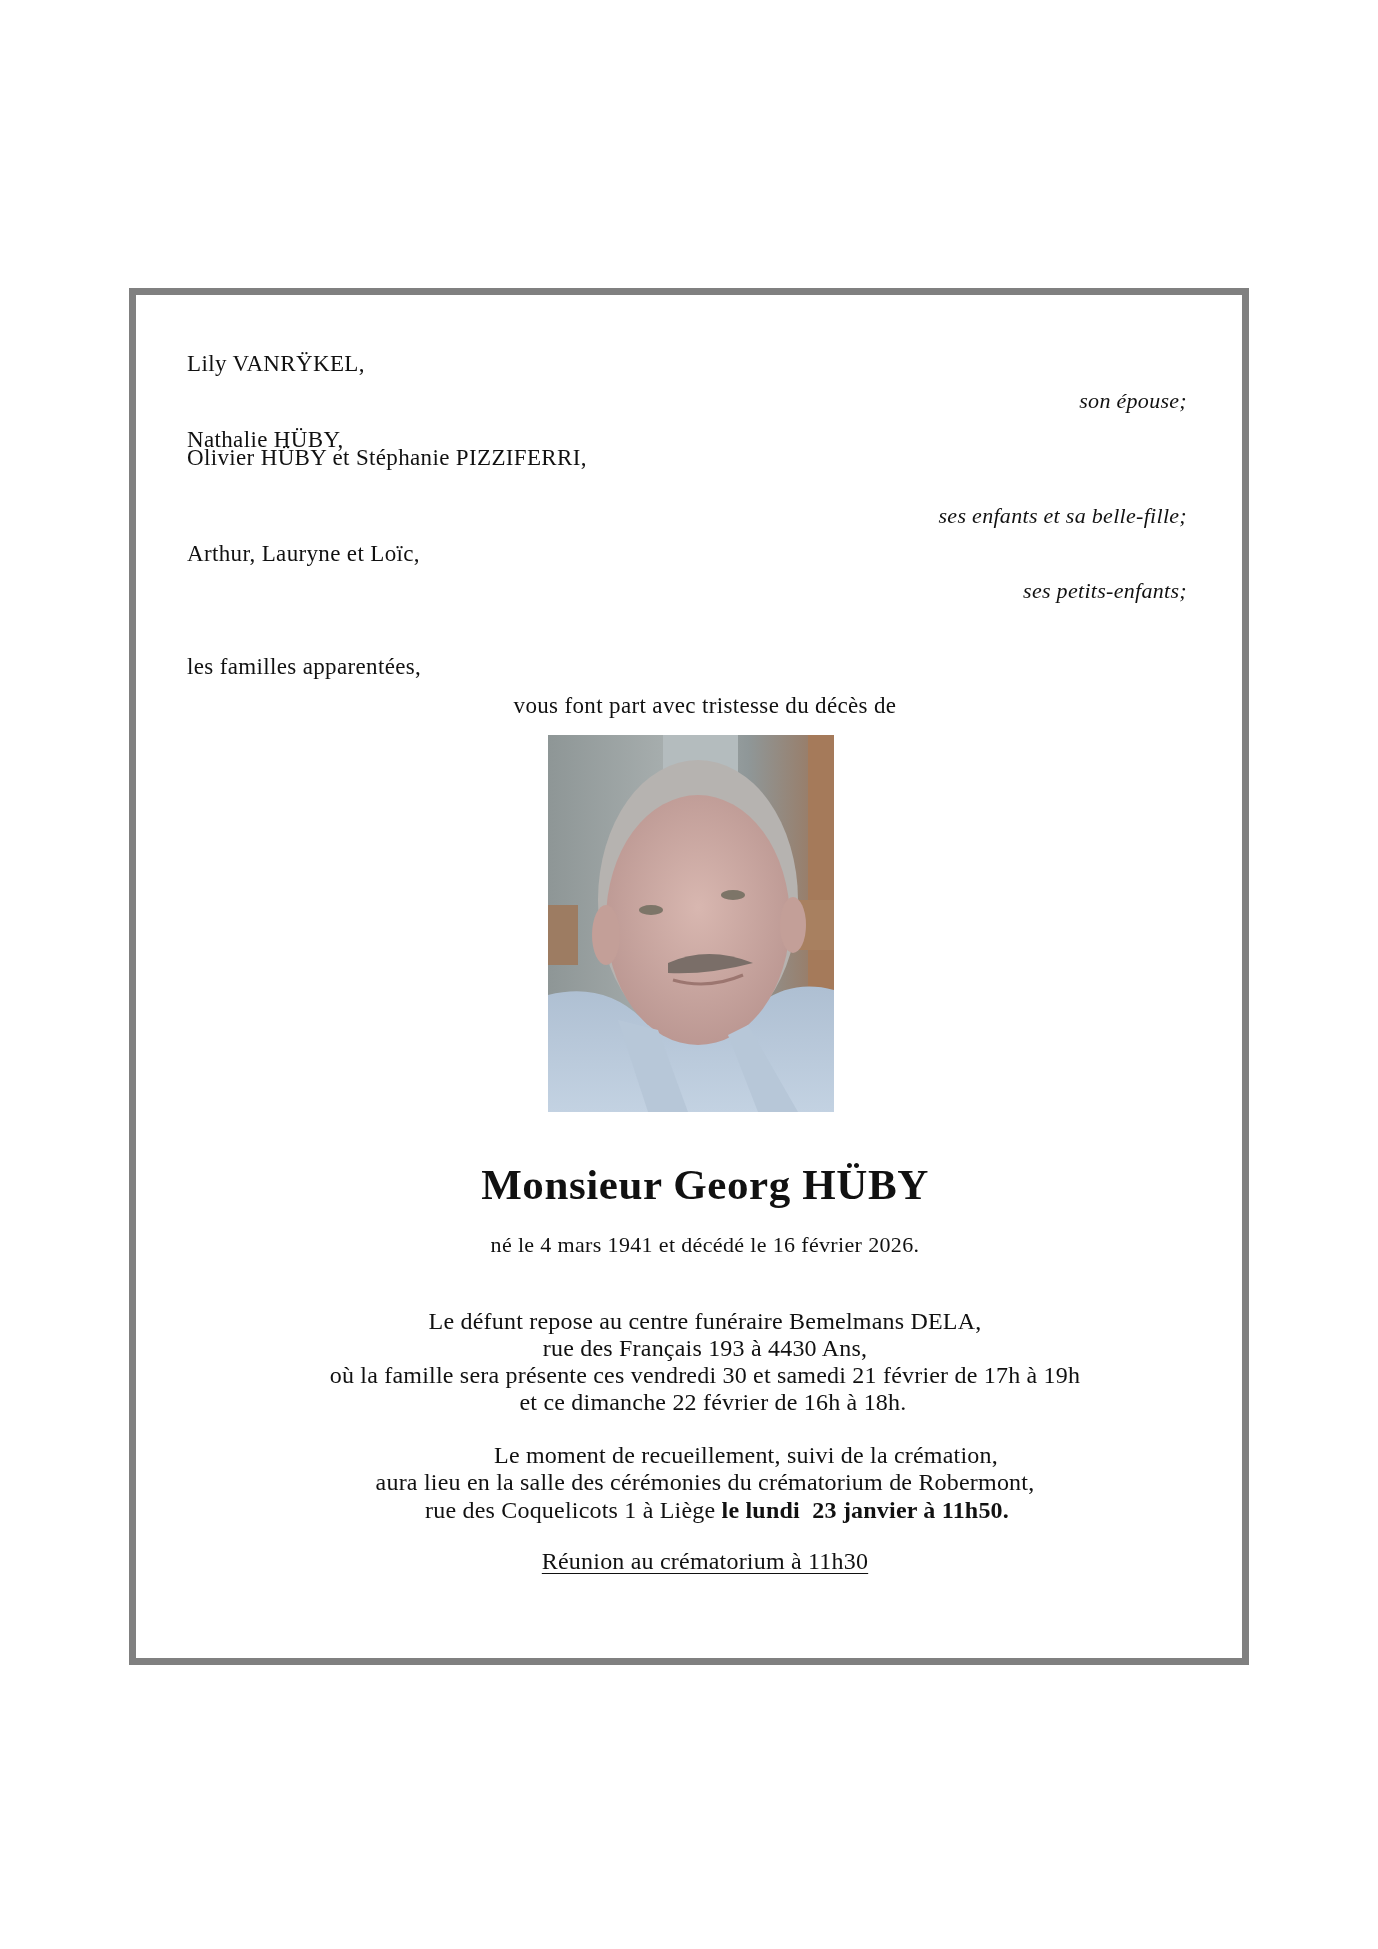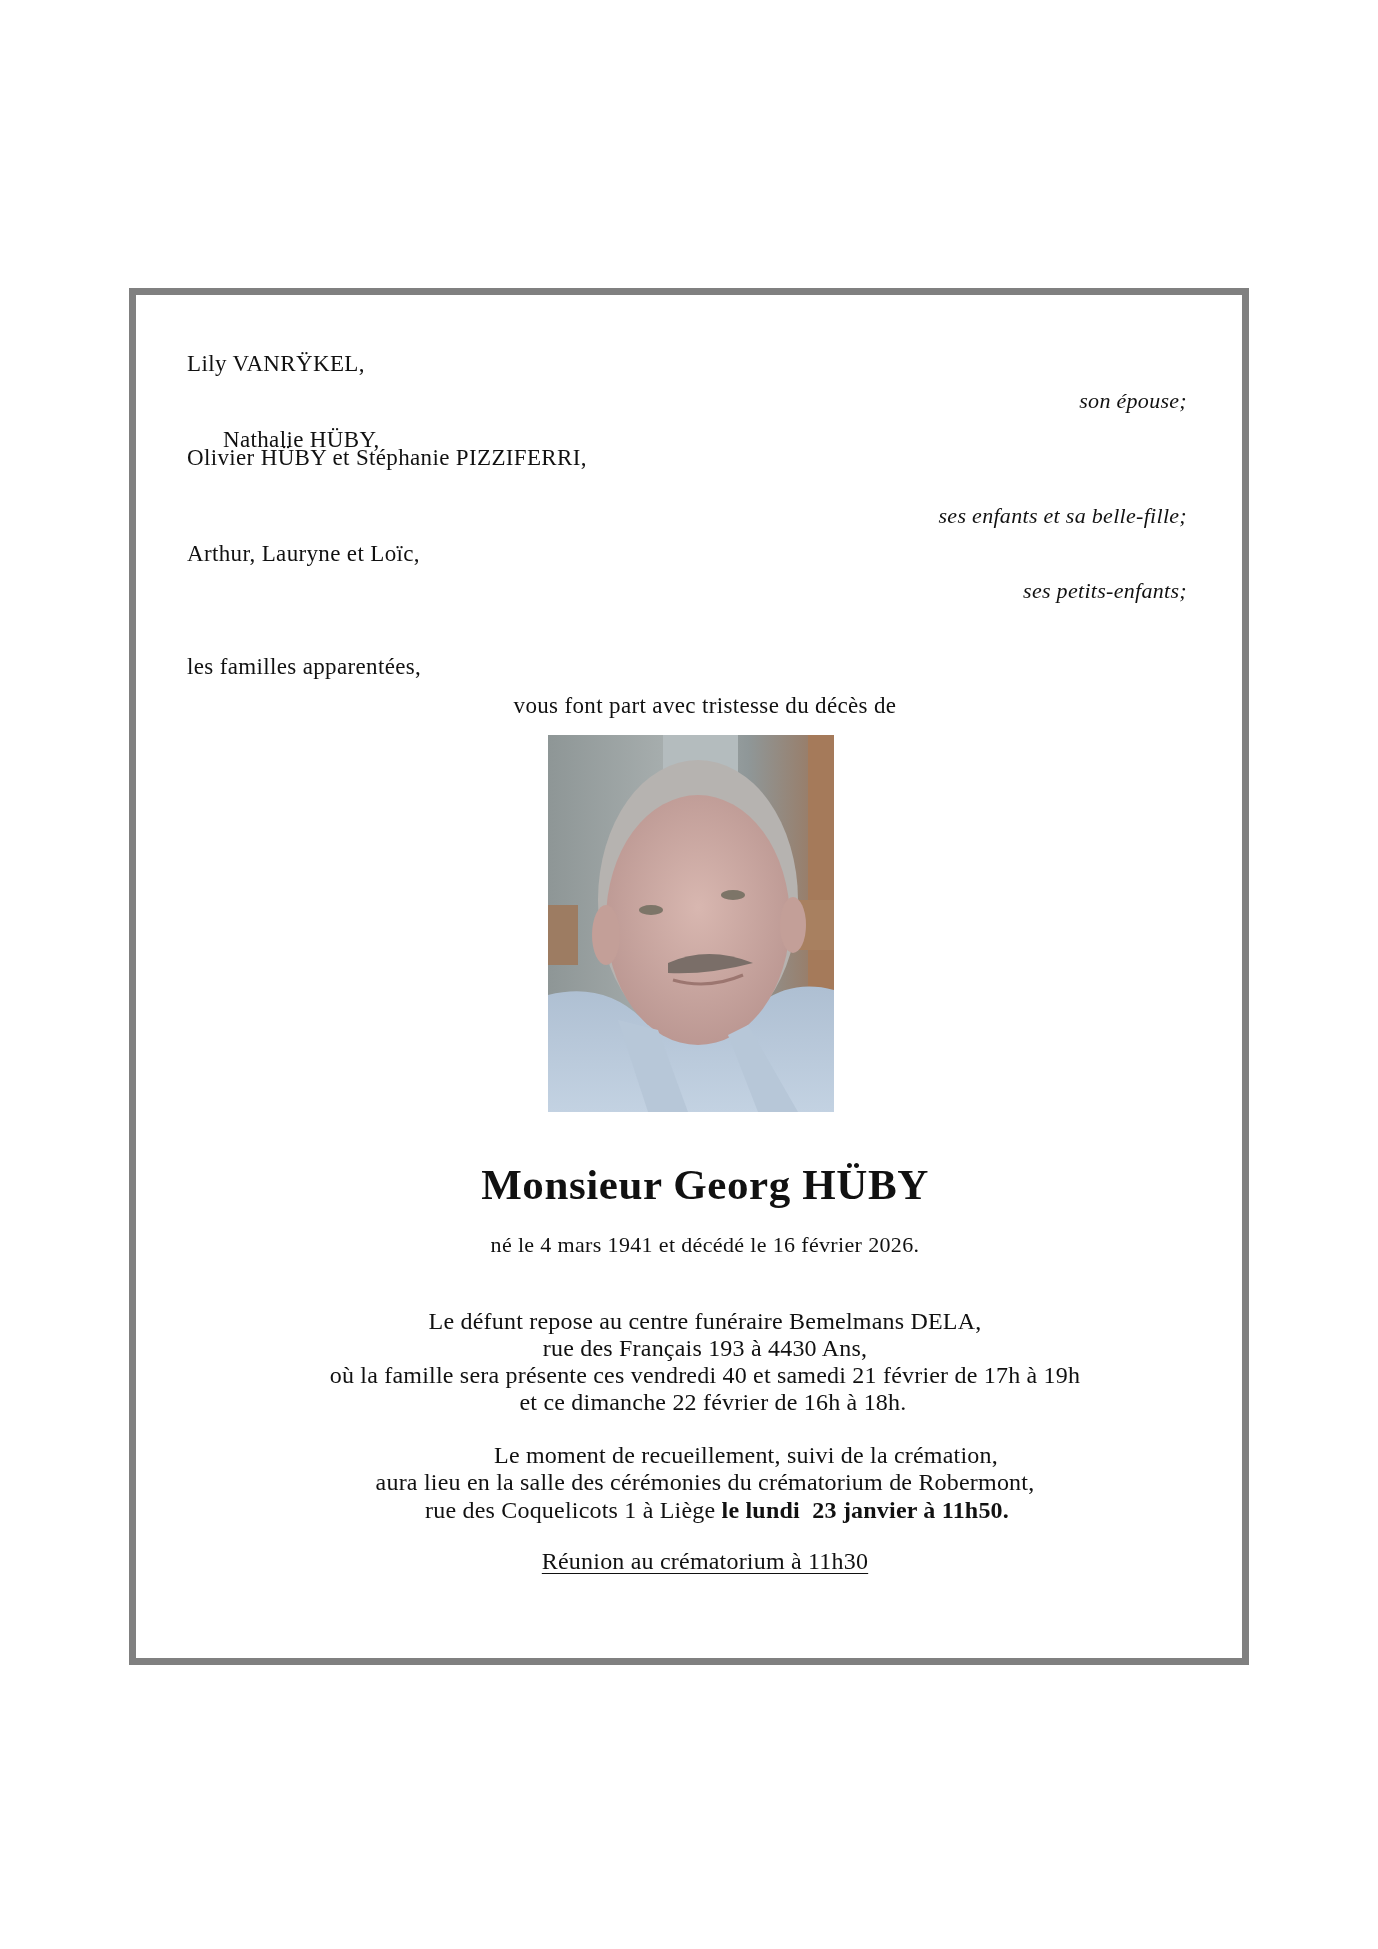--- a/index.html
+++ b/index.html
@@ -19,21 +19,21 @@
   .u { text-decoration: underline; text-underline-offset: 4px; text-decoration-thickness: 1px; }
 </style>
 </head>
 <body>
 
 <div class="frame"></div>
 
 <div class="line left" style="top:352px;">Lily VANRŸKEL,</div>
 <div class="line right" style="top:390px;">son épouse;</div>
 
-<div class="line left" style="top:428px;margin-left:36px;">Nathalie HÜBY,</div>
+<div class="line left" style="top:428px;">Nathalie HÜBY,</div>
 <div class="line left" style="top:446px;">Olivier HÜBY et Stéphanie PIZZIFERRI,</div>
 <div class="line right" style="top:505px;">ses enfants et sa belle-fille;</div>
 
 <div class="line left" style="top:542px;">Arthur, Lauryne et Loïc,</div>
 <div class="line right" style="top:580px;">ses petits-enfants;</div>
 
 <div class="line left" style="top:655px;">les familles apparentées,</div>
 <div class="line center" style="top:694px;">vous font part avec tristesse du décès de</div>
 
 <div class="photo">
@@ -71,20 +71,20 @@
     <path d="M70 285 L100 377 L140 377 L110 295 Z" fill="#b7c7d8"></path>
     <path d="M180 300 L210 377 L250 377 L200 290 Z" fill="#b7c7d8"></path>
   </svg>
 </div>
 
 <div class="line center title" style="top:1163px;">Monsieur Georg HÜBY</div>
 <div class="line center" style="top:1234px; font-size:22px;">né le 4 mars 1941 et décédé le 16 février 2026.</div>
 
 <div class="line center body-l" style="top:1309px;">Le défunt repose au centre funéraire Bemelmans DELA,</div>
 <div class="line center body-l" style="top:1336px;">rue des Français 193 à 4430 Ans,</div>
-<div class="line center body-l" style="top:1363px;">où la famille sera présente ces vendredi 40 et samedi 21 février de 17h à 19h</div>
+<div class="line center body-l" style="top:1363px;">où la famille sera présente ces vendredi 30 et samedi 21 février de 17h à 19h</div>
 <div class="line center body-l" style="top:1390px;margin-left:8px;">et ce dimanche 22 février de 16h à 18h.</div>
 
 <div class="line center body-l" style="top:1443px;padding-left:41px;">Le moment de recueillement, suivi de la crémation,</div>
 <div class="line center body-l" style="top:1470px;">aura lieu en la salle des cérémonies du crématorium de Robermont,</div>
 <div class="line center body-l" style="top:1498px;padding-left:12px;"><span style="white-space:pre;">rue des Coquelicots 1 à Liège </span><span class="b" style="white-space:pre;">le lundi  23 janvier à 11h50.</span></div>
 
 <div class="line center body-l" style="top:1549px;"><span class="u">Réunion au crématorium à 11h30</span></div>
 
 </body></html>

